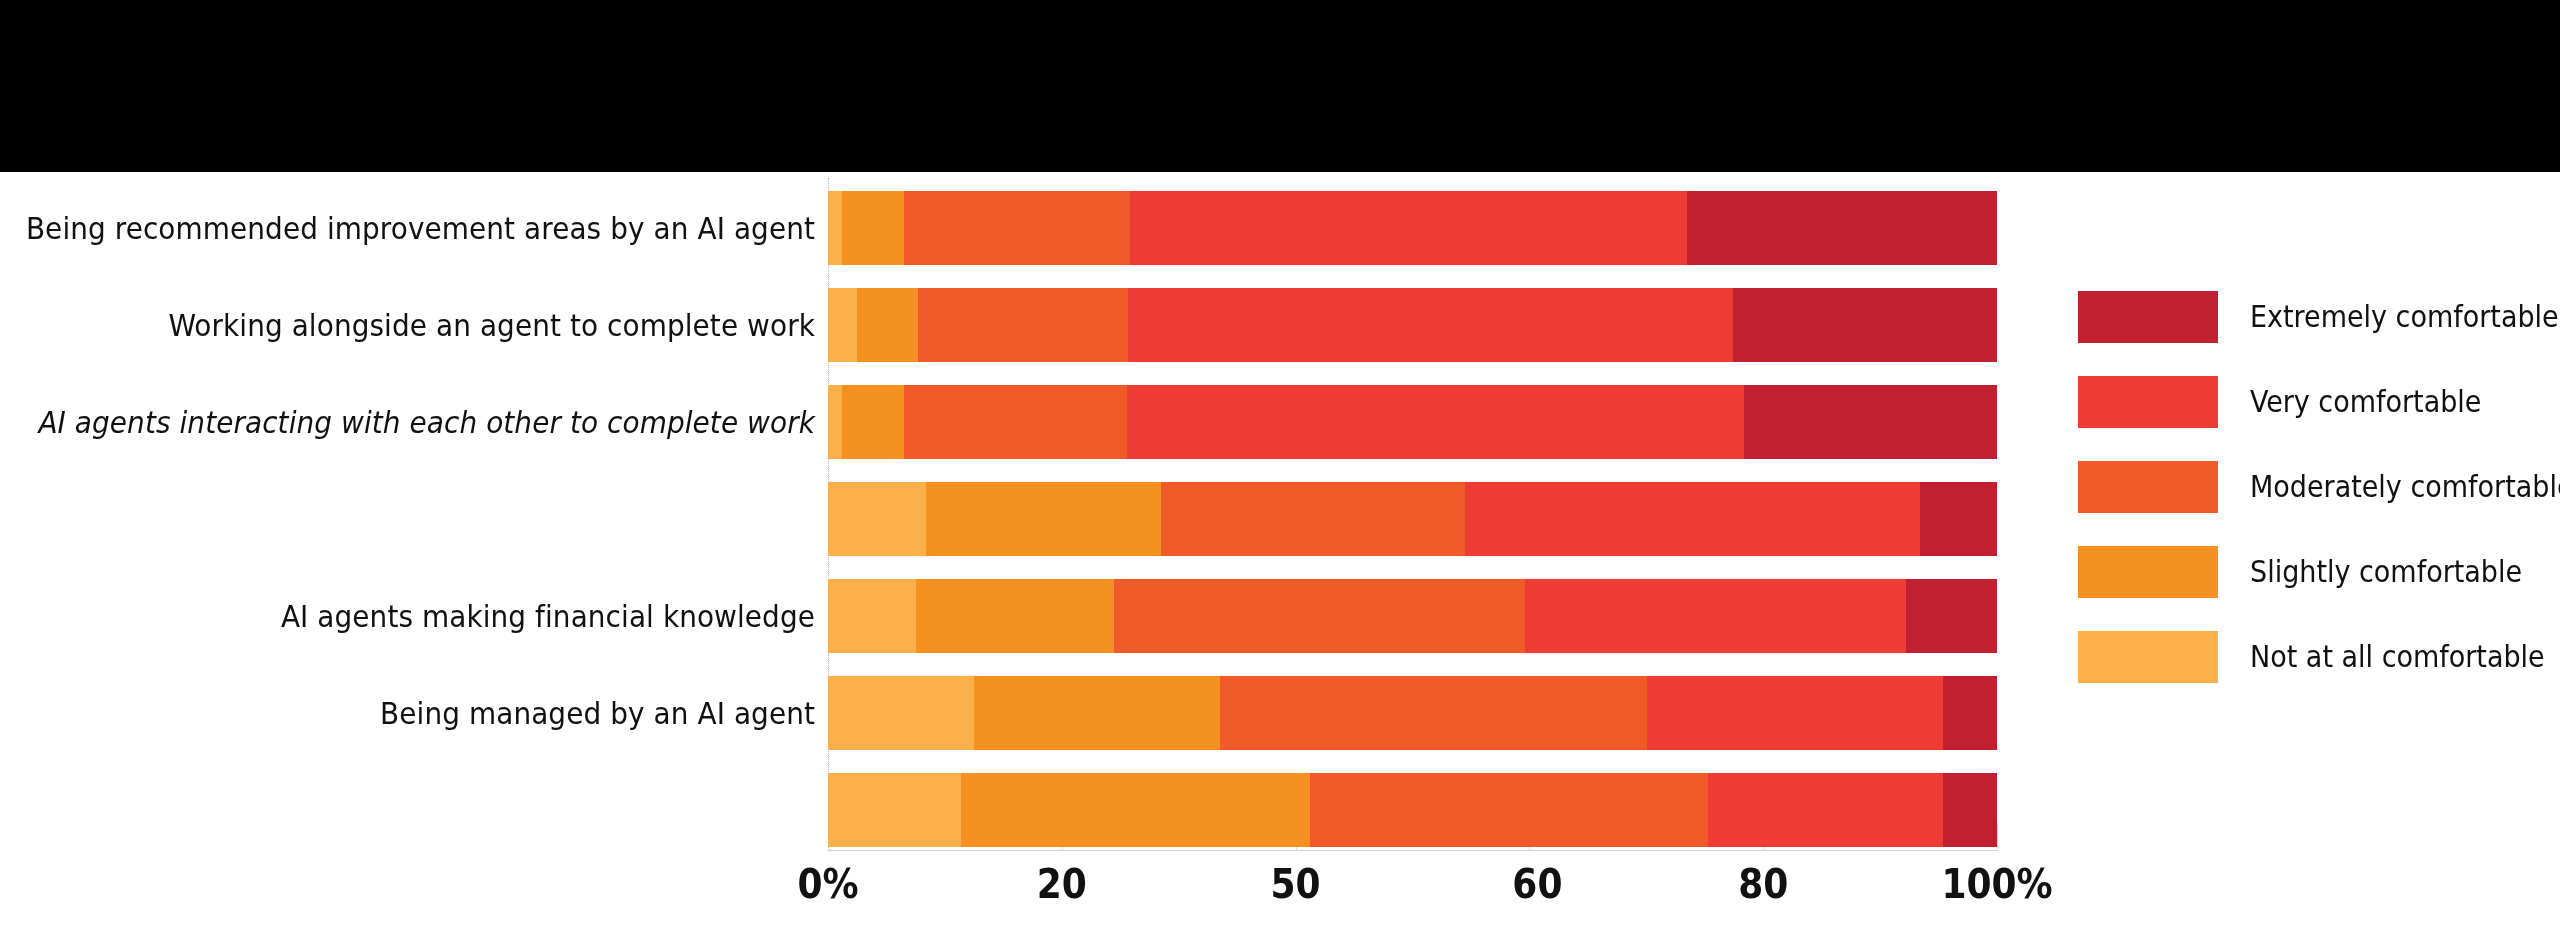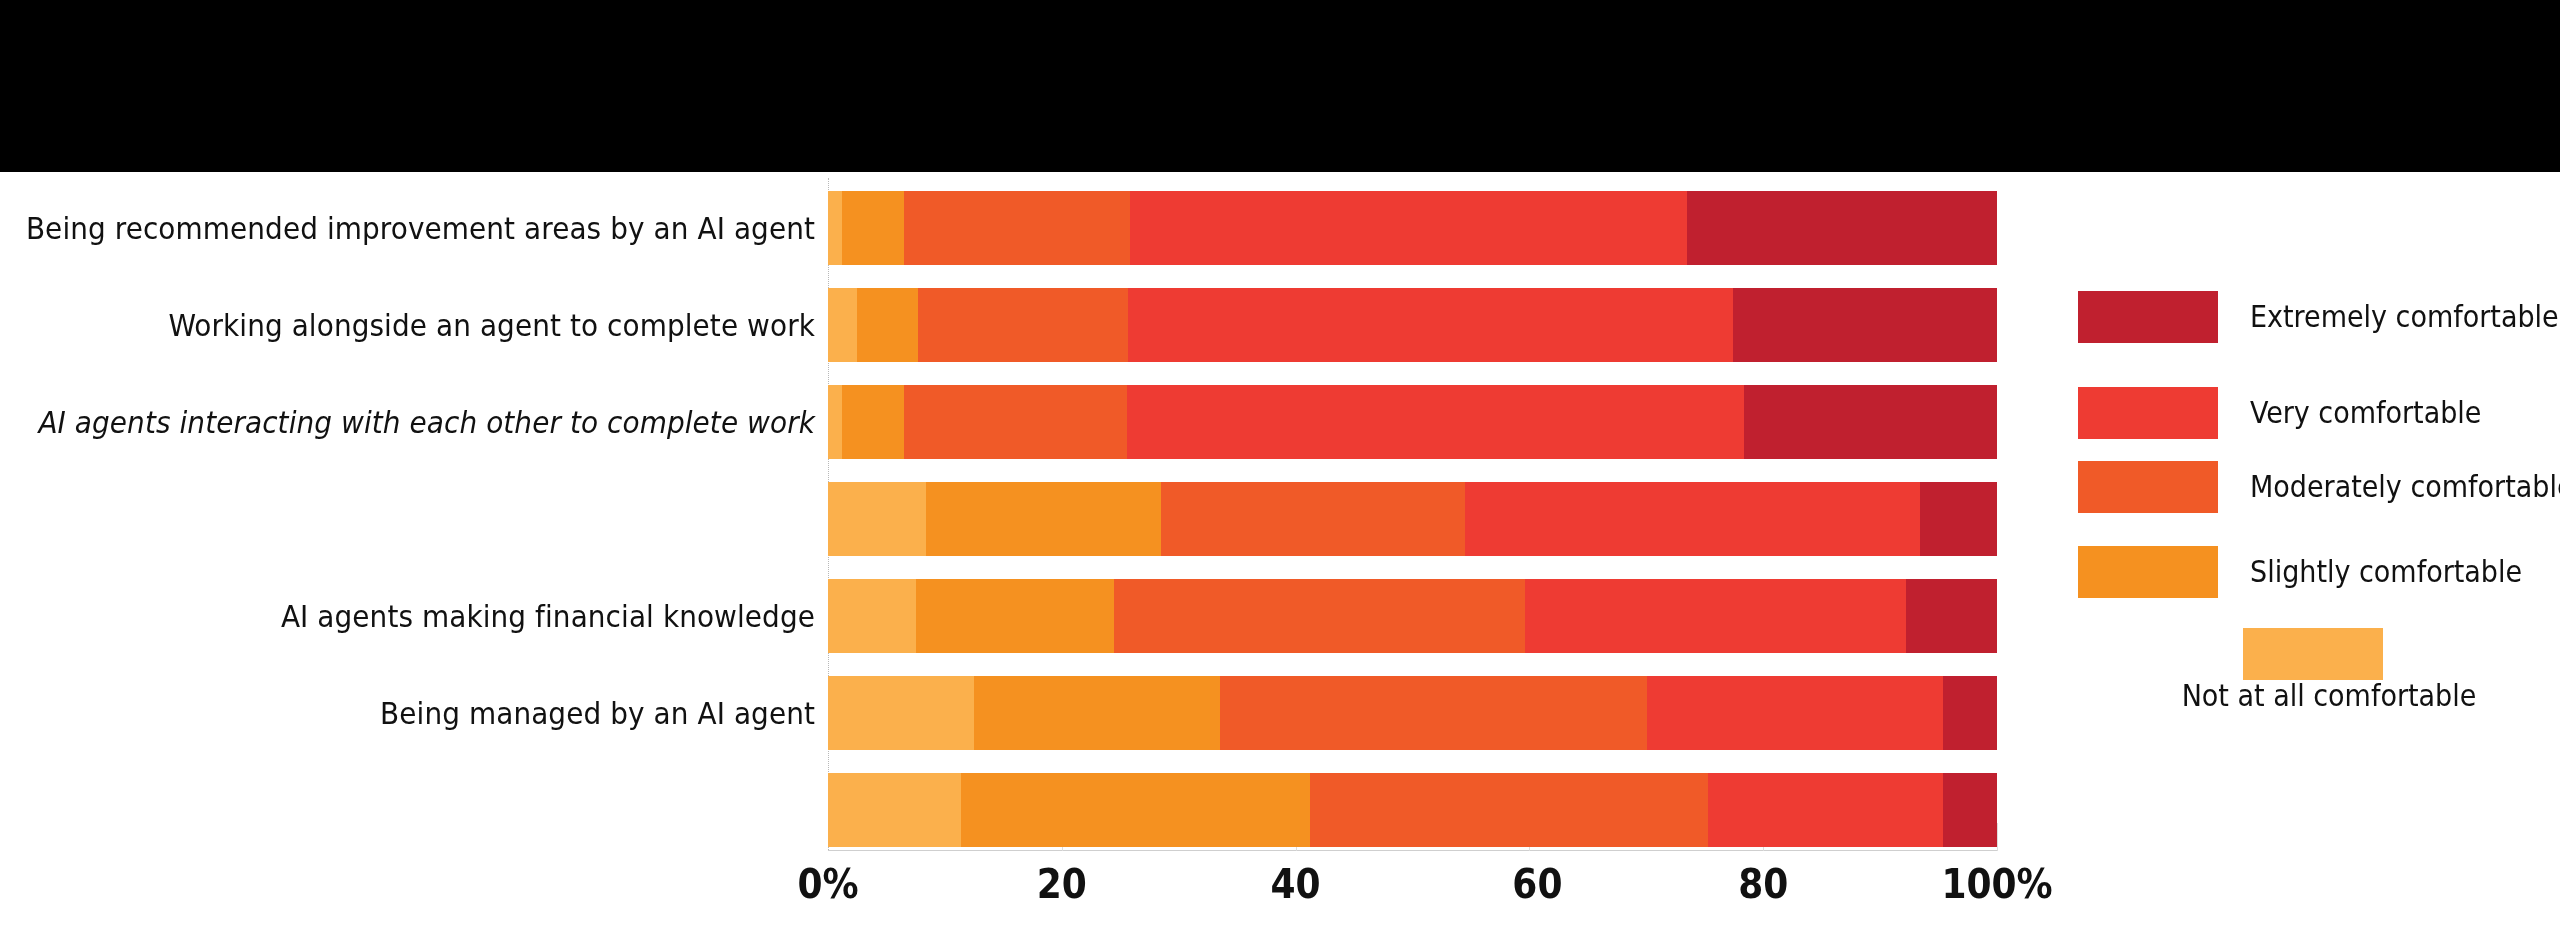--- a/index.html
+++ b/index.html
@@ -181,42 +181,42 @@
             <div class="seg" title="Very comfortable: 20.1%" style="width: 234.969px; background: rgb(238, 59, 51);"></div>
             <div class="seg" title="Extremely comfortable: 4.6%" style="width: 53.774px; background: rgb(192, 32, 47);"></div>
           </div>
         </div>
       </div>
   </div>
 
   <div id="xlabels">
       <div class="xlabel" style="left: 0px;">0%</div>
       <div class="xlabel" style="left: 233.8px;">20</div>
-      <div class="xlabel" style="left: 467.6px;">40</div>
+      <div class="xlabel" style="left: 467.6px;">50</div>
       <div class="xlabel" style="left: 701.4px; margin-left: 8px;">60</div>
       <div class="xlabel" style="left: 935.2px;">80</div>
       <div class="xlabel" style="left: 1169px;">100%</div>
     </div>
 
   <div id="legend">
       <div class="legend-item" style="top: 0px;">
         <div class="legend-swatch" style="background: rgb(192, 32, 47);"></div>
         <div class="legend-text">Extremely comfortable</div>
       </div>
-      <div class="legend-item" style="top: 96px;">
+      <div class="legend-item" style="top: 85px;">
         <div class="legend-swatch" style="background: rgb(238, 59, 51);"></div>
         <div class="legend-text">Very comfortable</div>
       </div>
       <div class="legend-item" style="top: 170px;">
         <div class="legend-swatch" style="background: rgb(240, 90, 40);"></div>
         <div class="legend-text">Moderately comfortable</div>
       </div>
       <div class="legend-item" style="top: 255px;">
         <div class="legend-swatch" style="background: rgb(245, 145, 32);"></div>
         <div class="legend-text">Slightly comfortable</div>
       </div>
-      <div class="legend-item" style="top: 340px; flex-direction: column;">
+      <div class="legend-item" style="top: 340px;">
         <div class="legend-swatch" style="background: rgb(251, 176, 76);"></div>
         <div class="legend-text">Not at all comfortable</div>
       </div>
     </div>
 
 </div>
 
 </body></html>

